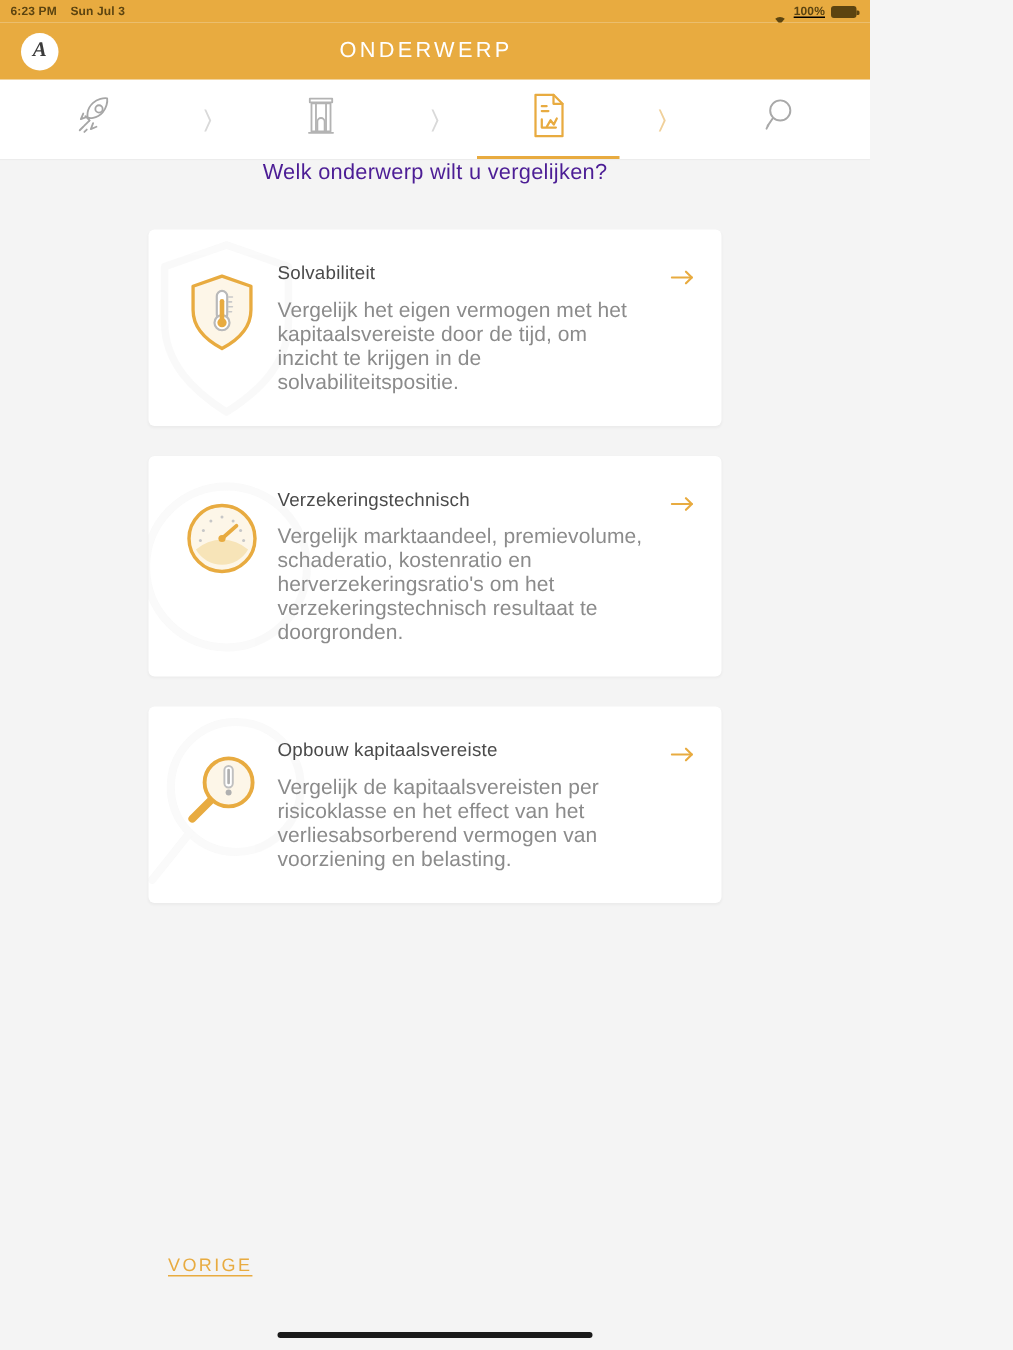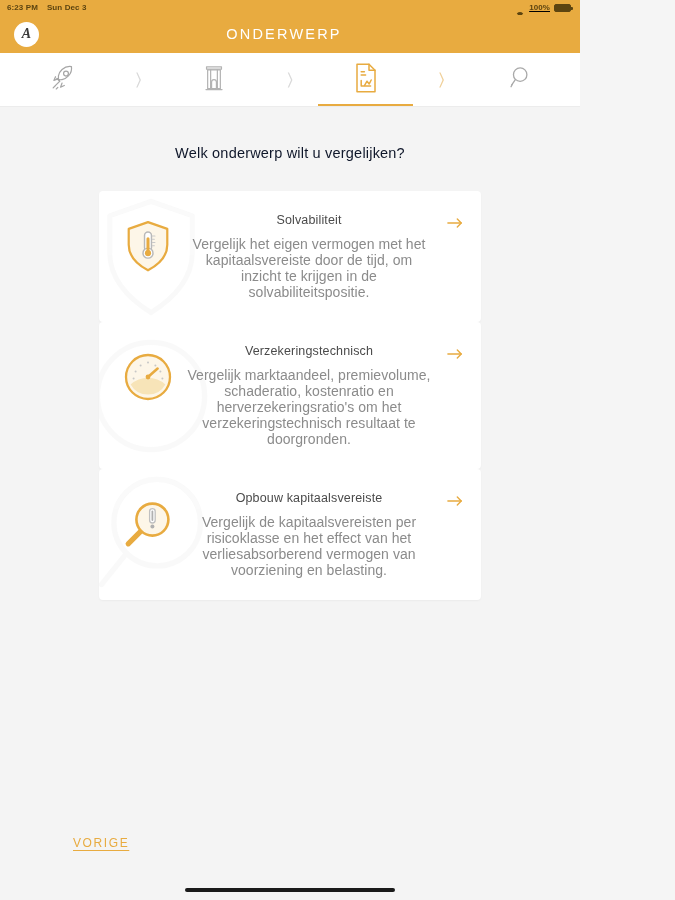--- a/index.html
+++ b/index.html
@@ -147,32 +147,31 @@
   
   .content {
     flex: 1 1 auto;
     overflow: hidden;
     background: #f4f4f4;
     display: flex;
     flex-direction: column;
     align-items: center;
   }
   .question {
-    margin-top: 38px;
     font-size: 14.5px;
-    color: #0f172a;
+    color: #4c1d95;
     letter-spacing: .2px;
   }
 
   .cards {
     margin-top: 30px;
     width: 382px;
     display: flex;
     flex-direction: column;
-    text-align: center;
+    gap: 20px;
   }
 
   .card {
     position: relative;
     background: #ffffff;
     border-radius: 4px;
     min-height: 115px;
     display: flex;
     align-items: flex-start;
     padding: 22px 26px 22px 18px;
@@ -223,21 +222,21 @@
     top: 26px;
     width: 16px; height: 12px;
   }
 
   
   .footer {
     flex: 0 0 auto;
     height: 74px;
     display: flex;
     align-items: center;
-    padding-left: 73px;
+    padding-left: 112px;
     background: #f4f4f4;
   }
   .prev-link {
     font-size: 12px;
     letter-spacing: 1.6px;
     color: #e8ab40;
     text-decoration: underline;
     text-underline-offset: 3px;
     cursor: pointer;
   }
@@ -258,21 +257,21 @@
   }
 </style>
 </head>
 <body>
 
 <div id="app">
 
   <div class="statusbar">
     <div class="status-left">
       <span class="status-time">6:23 PM</span>
-      <span class="status-date">Sun Dec 3</span>
+      <span class="status-date">Sun Jul 3</span>
     </div>
     <div class="status-right">
       <span class="wifi-icon">
         <svg viewBox="0 0 12 9" width="10" height="8" aria-hidden="true">
           <path d="M6 8.4 L2.2 3.9 a5.6 5.6 0 0 1 7.6 0 Z" fill="#5c4410"></path>
         </svg>
       </span>
       <span class="status-battery-pct">100%</span>
       <span class="battery-icon"></span>
     </div>

